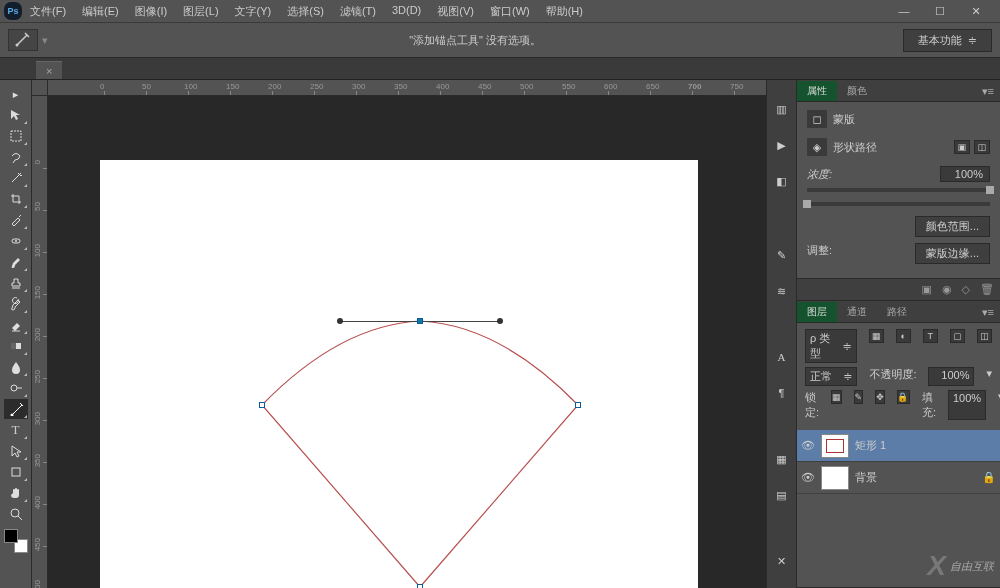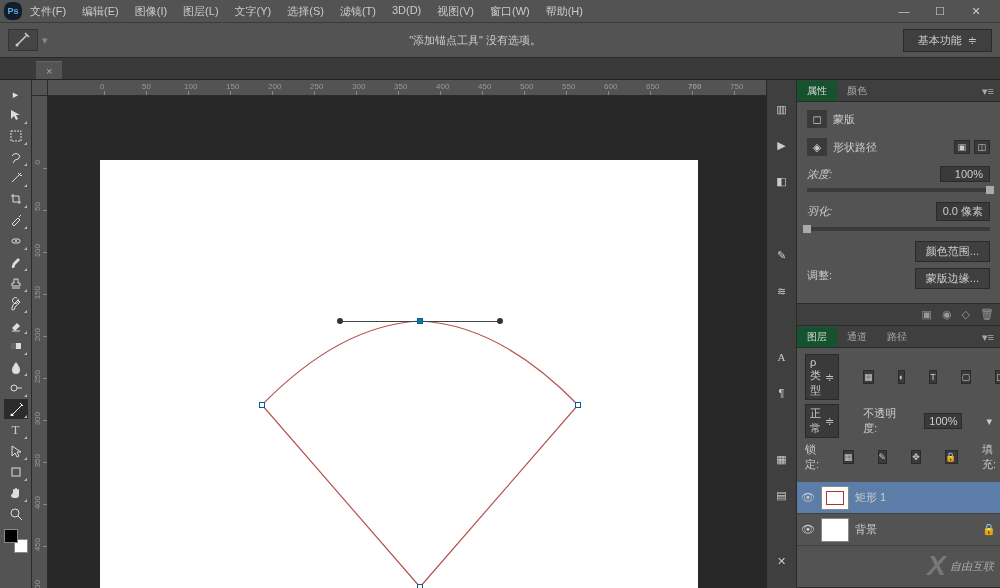--- a/index.html
+++ b/index.html
@@ -55,21 +55,21 @@
 .slider-row .lbl { width:50px;font-style:italic; }
 .slider-row .val { margin-left:auto; background:#3a3a3a; padding:1px 6px; border:1px solid #2a2a2a; min-width:50px; text-align:right; }
 .slider-track { height:4px; background:#3a3a3a; margin:2px 0 10px 0; position:relative; }
 .slider-thumb { position:absolute; width:8px; height:8px; background:#aaa; top:-2px; transform:translateX(-50%); }
 .btn-row { display:flex; justify-content:flex-end; margin-bottom:6px; }
 .btn-row .lbl { margin-right:auto; }
 .pbtn { background:#3f3f3f; border:1px solid #2a2a2a; padding:2px 10px; cursor:pointer; min-width:70px; text-align:center; }
 .panel-footer { height:22px; background:#3f3f3f; border-top:1px solid #2a2a2a; display:flex; align-items:center; justify-content:flex-end; padding:0 6px; gap:10px; }
 .panel-footer span { color:#999; cursor:pointer; }
 .layers-ctrl { padding:6px 8px; }
-.layers-ctrl .row { display:flex; align-items:center; gap:24px; margin-bottom:4px; }
+.layers-ctrl .row { display:flex; gap:12px; margin-bottom:4px; }
 .sel-input { background:#3a3a3a; border:1px solid #2a2a2a; padding:1px 4px; display:flex; align-items:center; gap:4px; }
 .num-input { background:#3a3a3a; border:1px solid #2a2a2a; padding:1px 4px; width:46px; text-align:right; }
 .layer-list { }
 .layer { display:flex; align-items:center; height:32px; border-bottom:1px solid #404040; padding:0 4px; gap:6px; }
 .layer.sel { background:#5b7da8; }
 .layer .eye { width:14px; color:#ccc; cursor:pointer; }
 .layer .thumb { width:28px; height:24px; background:#fff; border:1px solid #888; position:relative; }
 .layer .thumb.shape::after { content:""; position:absolute; inset:4px; border:1px solid #aa3333; }
 .layer .lock { margin-left:auto; color:#bbb; }
 .mini-ico { width:16px; height:14px; background:#3a3a3a; border:1px solid #2a2a2a; display:flex; align-items:center; justify-content:center; font-size:9px; cursor:pointer; }
@@ -371,24 +371,20 @@
             <div class="mini-ico">◫</div>
           </div>
         </div>
         <div class="slider-row">
           <div class="lbl">浓度:</div>
           <div class="val">100%</div>
         </div>
         <div class="slider-track">
             <div class="slider-thumb" style="left:100%"></div>
           </div>
-        <div class="slider-row">
-          <div class="lbl">羽化:</div>
-          <div class="val">0.0 像素</div>
-        </div>
         <div class="slider-track">
             <div class="slider-thumb" style="left:0%"></div>
           </div>
         <div class="btn-row">
           <div class="pbtn">颜色范围...</div>
         </div>
         <div class="btn-row">
           <span class="lbl">调整:</span>
           <div class="pbtn">蒙版边缘...</div>
         </div>

